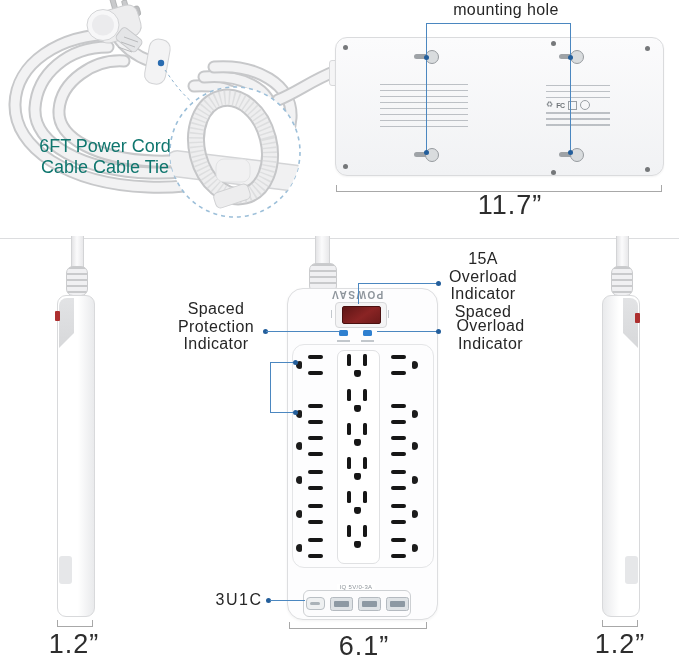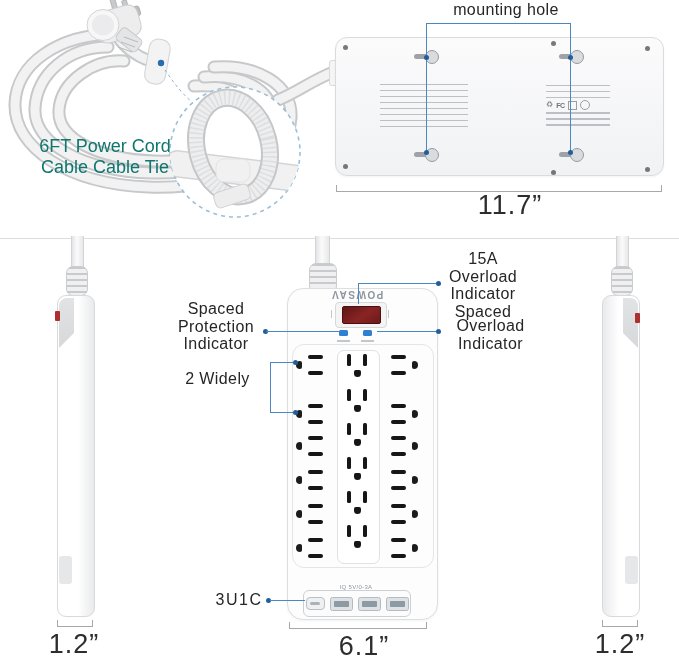--- a/index.html
+++ b/index.html
@@ -339,21 +339,20 @@
   <div class="cdot" style="left:436px;top:281px;"></div>
 
   <div class="callout-text" style="left:443px;top:317px;width:95px;">
     <div>Overload</div>
       <div>Indicator</div>
   </div>
   <div class="cline" style="left:377px;top:331px;width:60px;height:1px;"></div>
   <div class="cdot" style="left:436px;top:329px;"></div>
 
   <div class="callout-text" style="left:165px;top:370px;width:105px;">
-    <div>2 Widely</div>
   </div>
   <div class="cline" style="left:270px;top:362px;width:1px;height:51px;"></div>
   <div class="cline" style="left:270px;top:362px;width:24px;height:1px;"></div>
   <div class="cline" style="left:270px;top:412px;width:24px;height:1px;"></div>
   <div class="cdot" style="left:293px;top:360px;"></div>
   <div class="cdot" style="left:293px;top:410px;"></div>
 
   <div class="callout-text" style="left:213px;top:591px;width:52px;letter-spacing:1.5px;">3U1C</div>
   <div class="cdot" style="left:266px;top:598px;"></div>
   <div class="cline" style="left:270px;top:600px;width:35px;height:1px;"></div>

